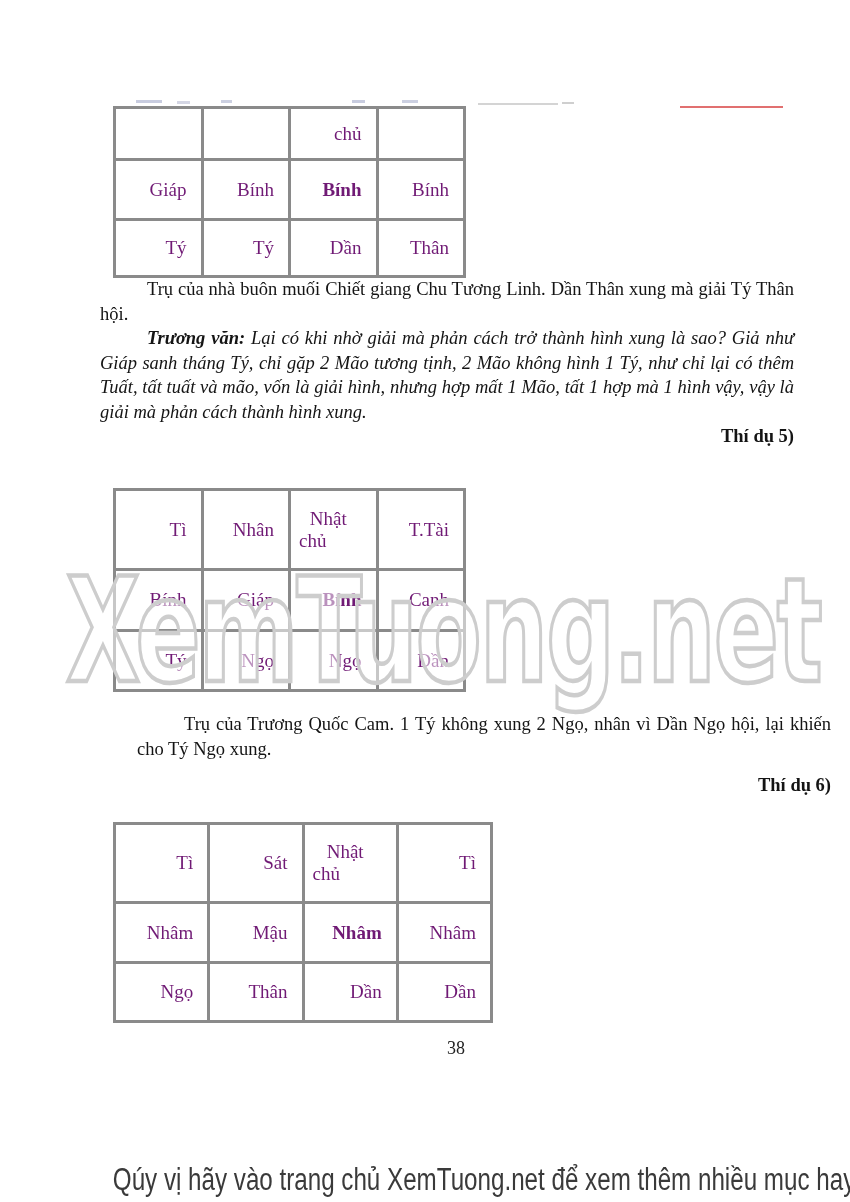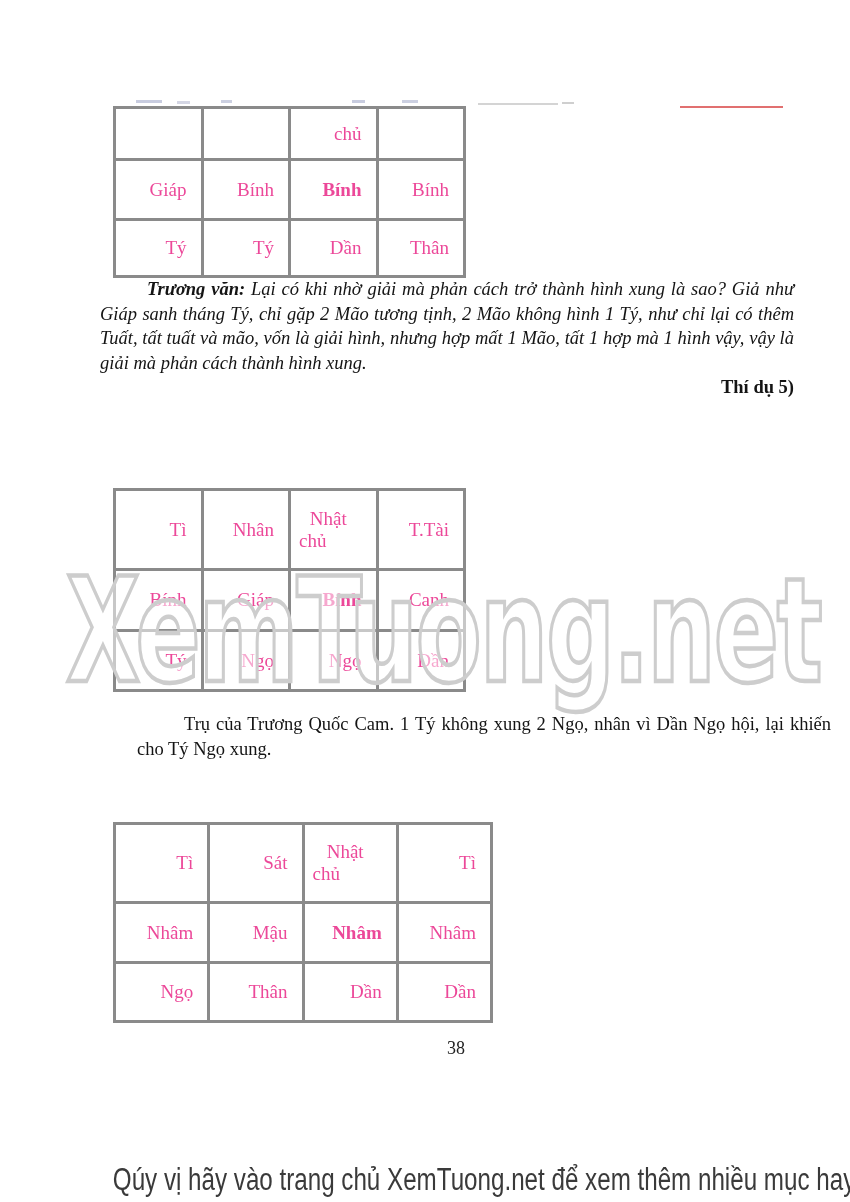--- a/index.html
+++ b/index.html
@@ -5,21 +5,21 @@
   html,body{margin:0;padding:0;background:#ffffff;}
   .page{
     position:relative; width:850px; height:1202px; background:#ffffff;
     overflow:hidden; font-family:"Liberation Serif", serif; color:#141414;
   }
   
   .speck{position:absolute; pointer-events:none;}
   
   table.pillars{border-collapse:collapse; table-layout:fixed; position:absolute; background:#fff;}
   table.pillars td{
-    border:3px solid #8a8a8a; font-size:19px; color:#ec4899;
+    border:3px solid #8a8a8a; font-size:19px; color:#701a75;
     text-align:right; vertical-align:middle; padding:0 14px 0 4px;
     overflow:hidden; white-space:nowrap;
   }
   table.pillars td .wrap-top{display:block; text-align:center;}
   table.pillars td .wrap-bot{display:block; text-align:left; padding-left:4px;}
   td.hdr{vertical-align:top; padding-top:9px;}
   td.cut-hdr{vertical-align:top; padding-top:5px; text-align:left; padding-left:9px;}
   td.bold{font-weight:bold;}
   
   .flow{position:absolute; left:100px; width:694px; font-size:18.5px; line-height:24.5px; text-align:justify;}
@@ -80,20 +80,21 @@
     <tr>
       <td style="height:54px;">Tý</td>
       <td>Tý</td>
       <td>Dần</td>
       <td>Thân</td>
     </tr>
   </tbody>
     </table>
 
   <div class="flow" style="top:277px;">
+    <p>Trụ của nhà buôn muối Chiết giang Chu Tương Linh. Dần Thân xung mà giải Tý Thân hội.</p>
     <p class="italicp"><span class="leadb">Trương văn:</span><span> Lại có khi nhờ giải mà phản cách trở thành hình xung là sao? Giả như Giáp sanh tháng Tý, chỉ gặp 2 Mão tương tịnh, 2 Mão không hình 1 Tý, như chỉ lại có thêm Tuất, tất tuất và mão, vốn là giải hình, nhưng hợp mất 1 Mão, tất 1 hợp mà 1 hình vậy, vậy là giải mà phản cách thành hình xung.</span></p>
     <p class="example">Thí dụ 5)</p>
   </div>
 
   <table class="pillars" style="left:113px; top:488px; width:353px;">
     <tbody>
         <tr>
       <td class="hdr" style="height:77px;">Tì</td>
       <td class="hdr">Nhân</td>
       <td class="hdr">
@@ -114,20 +115,21 @@
       <td>Ngọ</td>
       <td>Dần</td>
     </tr>
   </tbody>
     </table>
 
   <div class="watermark">XemTuong.net</div>
 
   <div class="flow" style="top:712px;margin-left:37px;">
     <p>Trụ của Trương Quốc Cam. 1 Tý không xung 2 Ngọ, nhân vì Dần Ngọ hội, lại khiến cho Tý Ngọ xung.</p>
+    <p class="example" style="margin-top:12px;">Thí dụ 6)</p>
   </div>
 
   <table class="pillars" style="left:113px; top:822px; width:380px;">
     <tbody>
         <tr>
       <td class="hdr" style="height:76px;">Tì</td>
       <td class="hdr">Sát</td>
       <td class="hdr">
         <span class="wrap-top">Nhật</span>
         <span class="wrap-bot">chủ</span>

